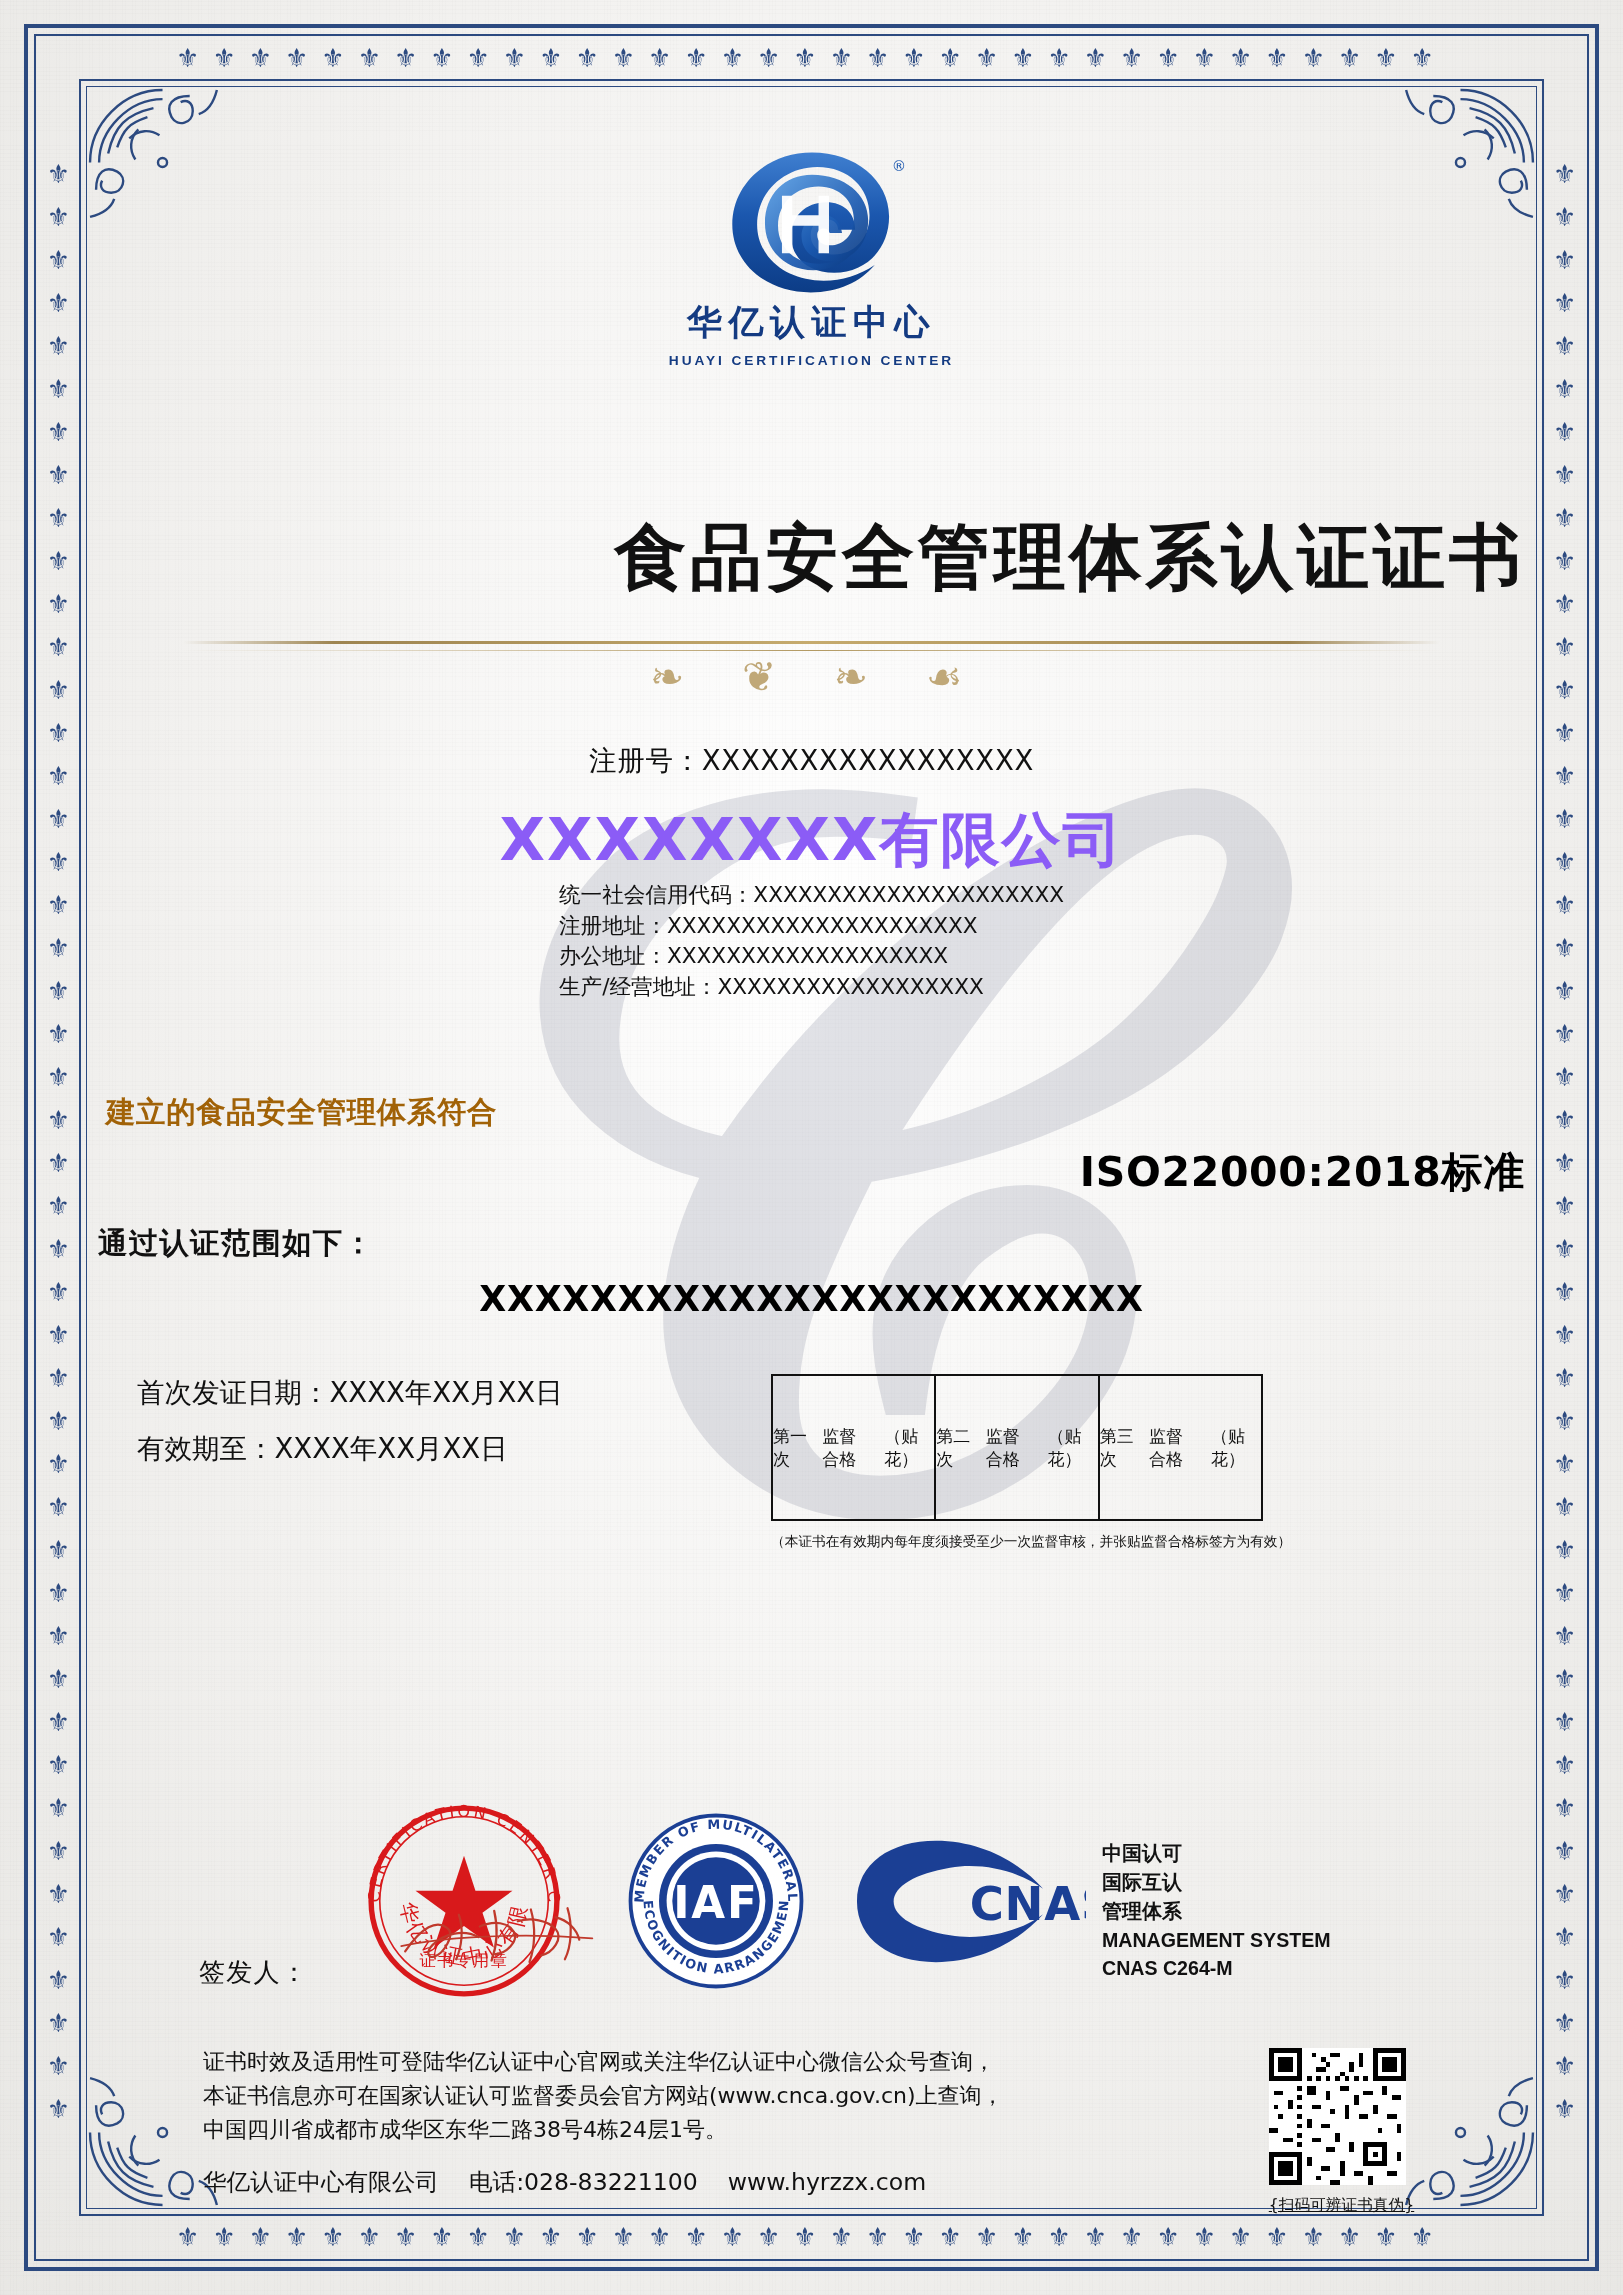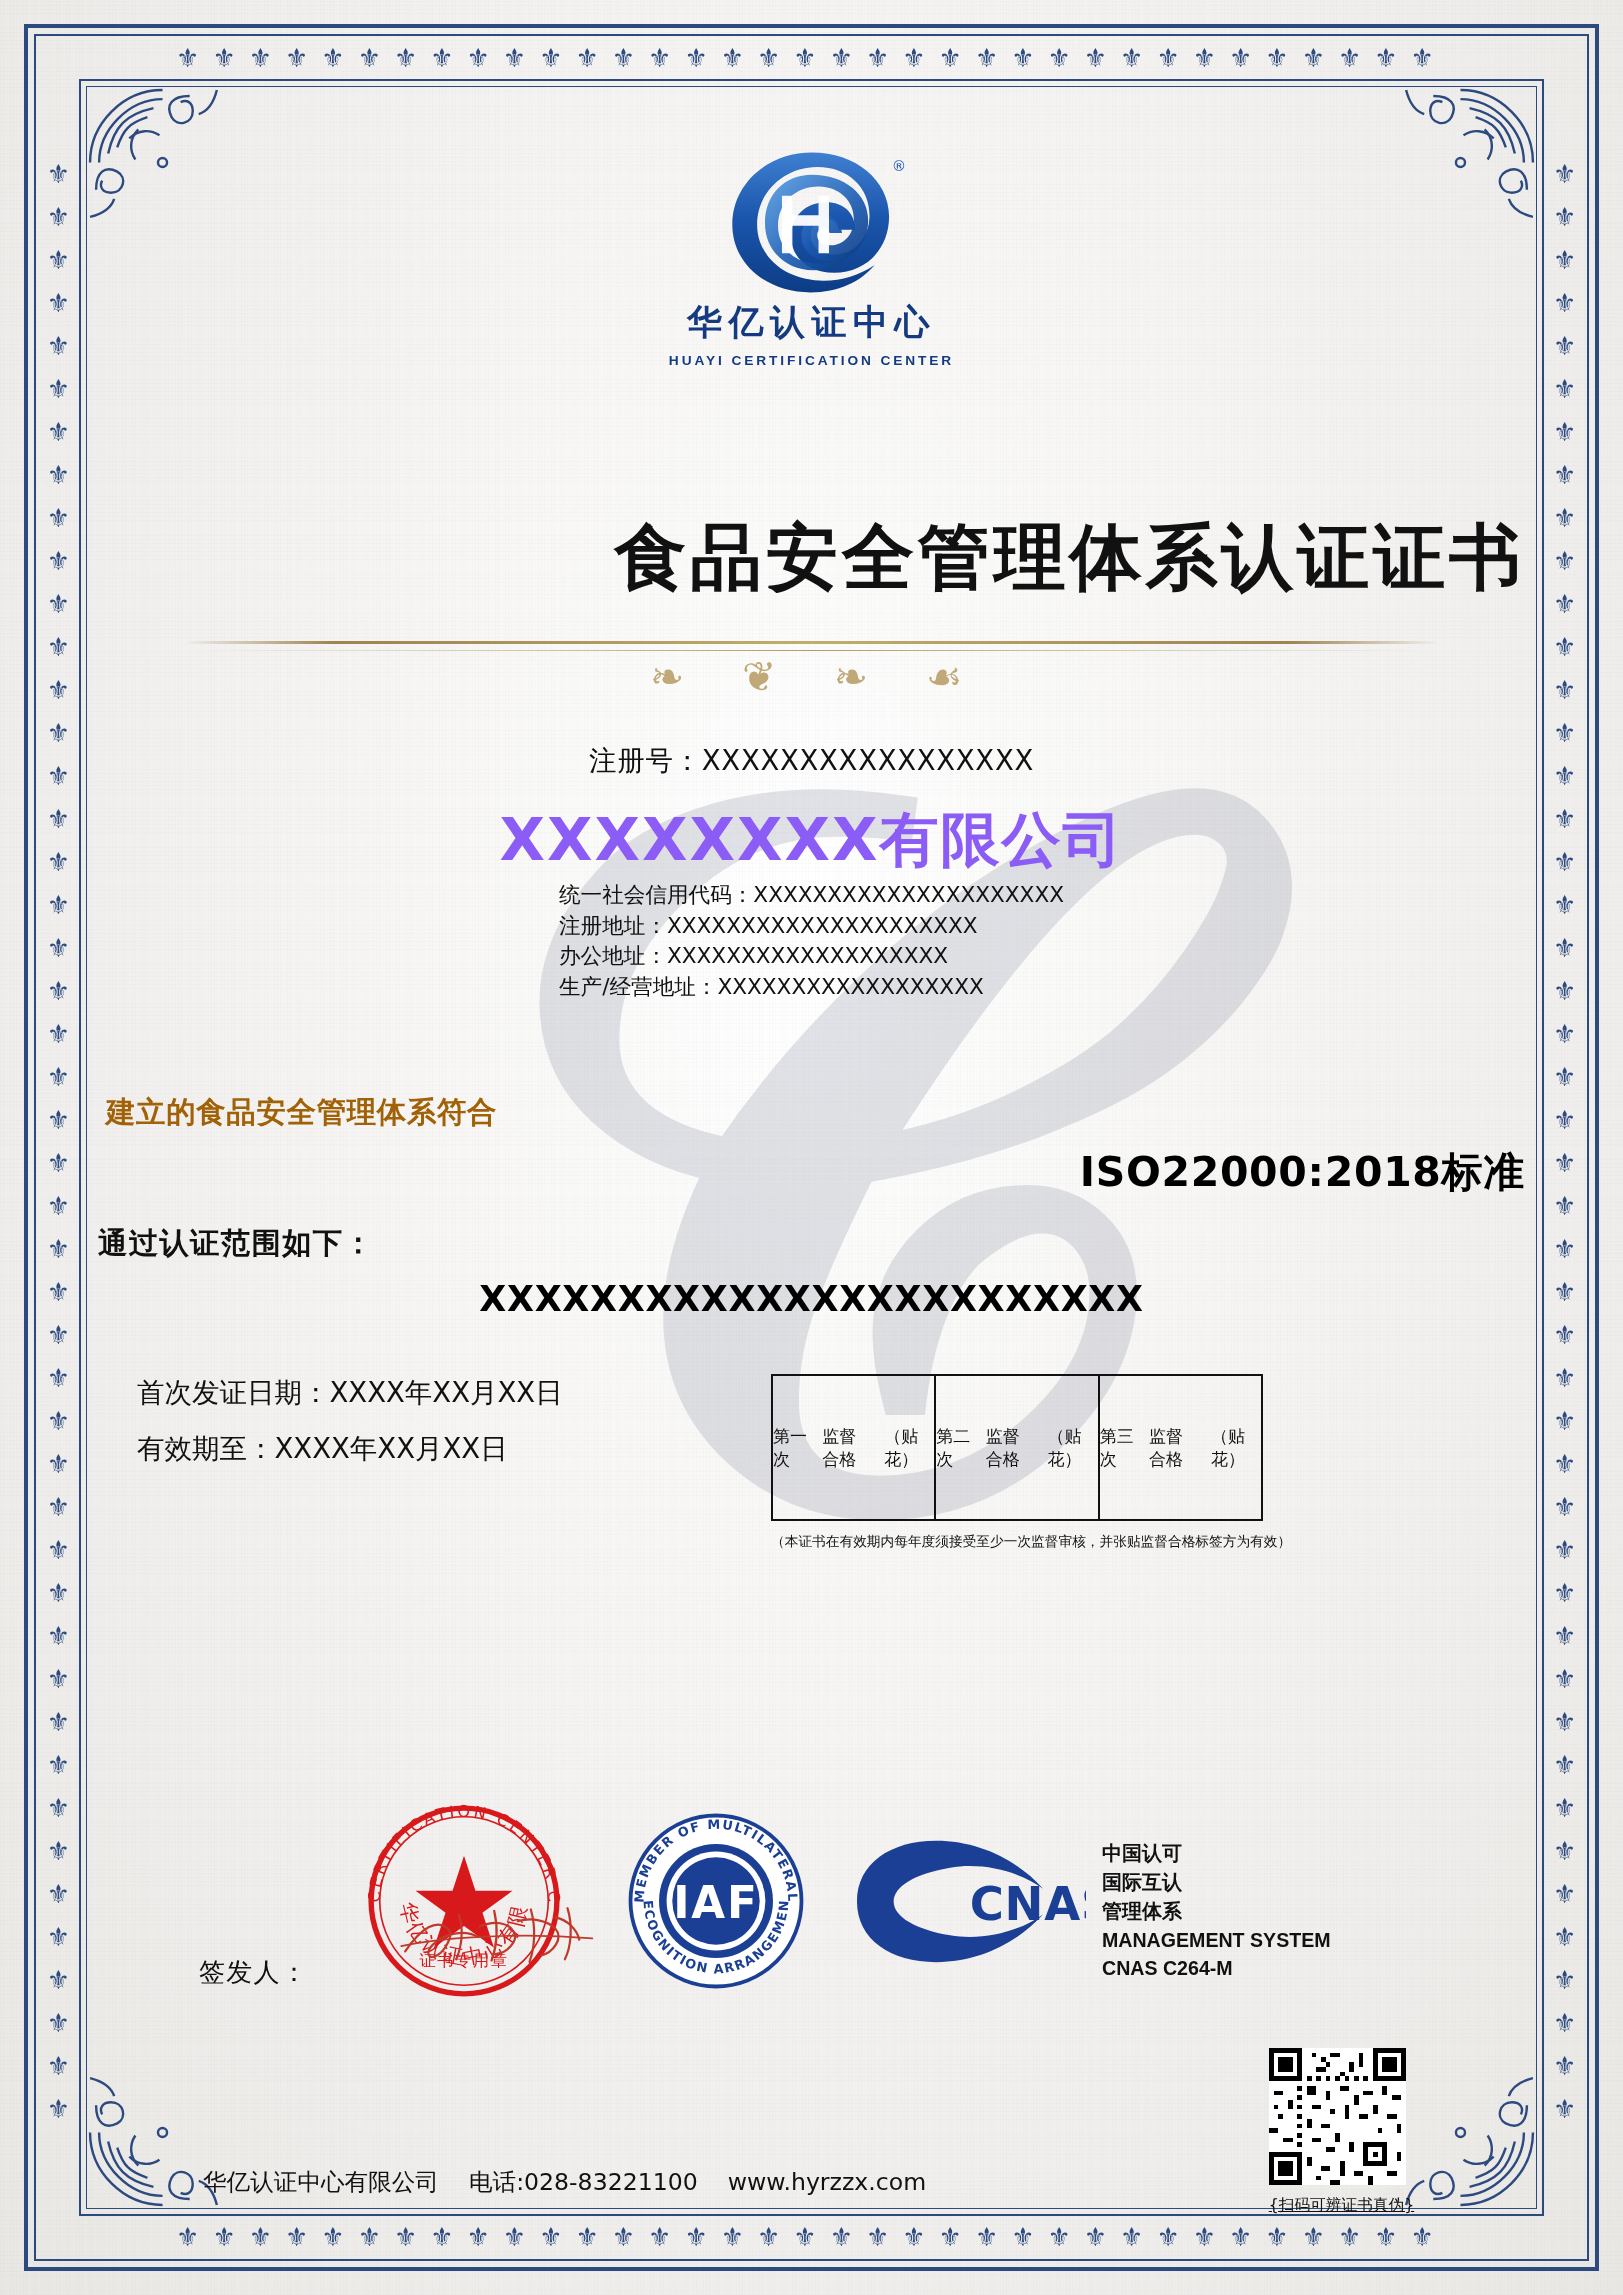--- a/index.html
+++ b/index.html
@@ -659,20 +659,25 @@
 
       <div class="cnas-text">
         <div>中国认可</div>
         <div>国际互认</div>
         <div>管理体系</div>
         <div class="en">MANAGEMENT SYSTEM</div>
         <div class="en">CNAS C264-M</div>
       </div>
     </div>
 
+    <div class="footer">
+      <div>证书时效及适用性可登陆华亿认证中心官网或关注华亿认证中心微信公众号查询，</div>
+      <div>本证书信息亦可在国家认证认可监督委员会官方网站(www.cnca.gov.cn)上查询，</div>
+      <div>中国四川省成都市成华区东华二路38号4栋24层1号。</div>
+    </div>
 
     <div class="footer-last">
       <span>华亿认证中心有限公司</span><span class="sp"></span><span>电话:028-83221100</span><span class="sp"></span><span>www.hyrzzx.com</span>
     </div>
 
     <div class="qr-wrap">
       <svg viewBox="0 0 29 29" shape-rendering="crispEdges">
         <rect width="29" height="29" fill="#fff"></rect>
         <g fill="#000">
 

